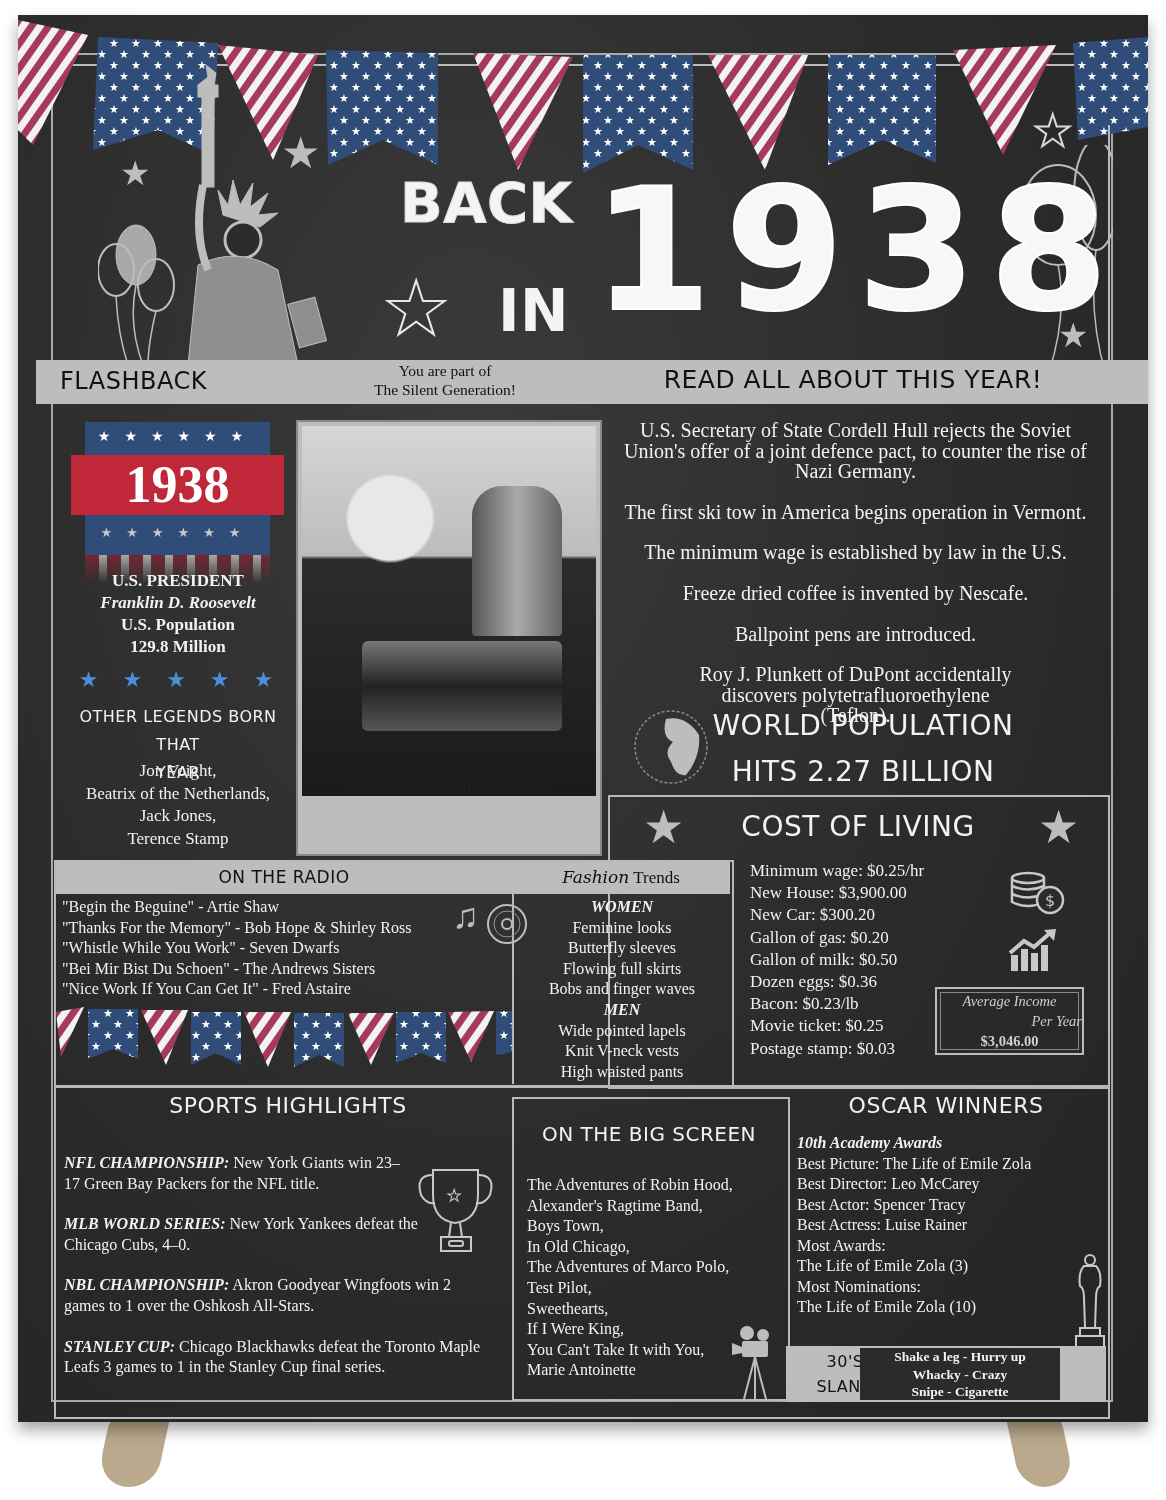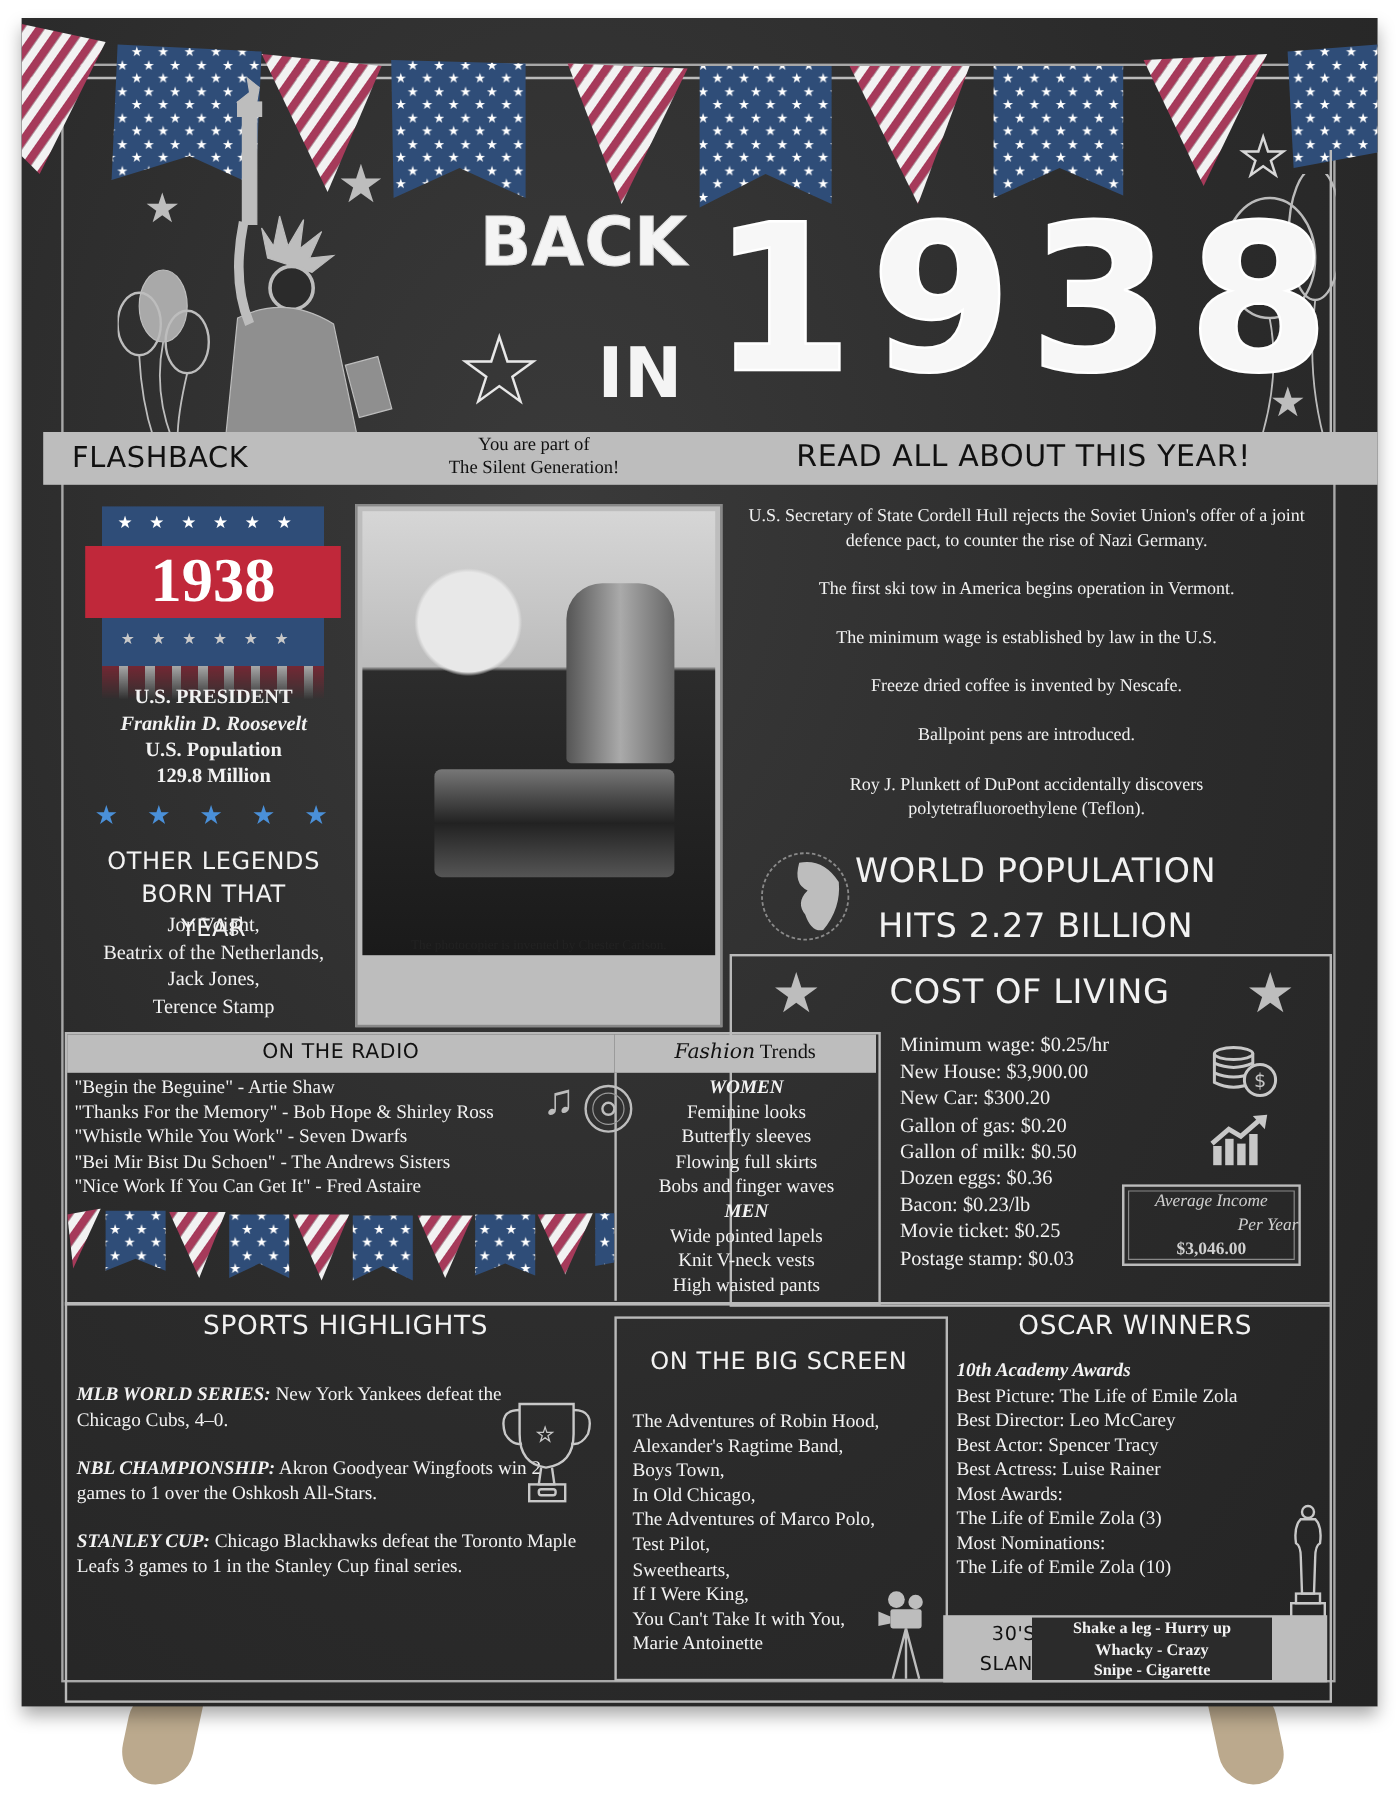--- a/index.html
+++ b/index.html
@@ -11,21 +11,21 @@
       position: absolute; left: 18px; top: 15px; width: 1130px; height: 1407px;
       background: radial-gradient(ellipse at 40% 30%, #3a3a3a 0%, #2b2b2b 55%, #242424 100%);
       box-shadow: 0 8px 14px rgba(0,0,0,0.35);
     }
     .frame { position: absolute; border: 2px solid #b9b9b9; }
     .chalk { font-family: "DejaVu Sans", sans-serif; font-weight: bold; letter-spacing: 0.5px; text-transform: uppercase; }
     .gray-bar { position: absolute; background: #bdbdbd; color: #111; }
     .abs { position: absolute; }
     .center { text-align: center; }
     .serif { font-family: "Liberation Serif", "DejaVu Serif", serif; }
-    .txt { font-size: 15px; line-height: 20.6px; }
+    .txt { font-size: 20px; line-height: 20.6px; }
     
     .foot { position: absolute; background: #bba98d; }
 
     .stars-row { color: #4a90d9; font-size: 22px; letter-spacing: 24px; }
     .grey-star { color: #bdbdbd; }
   </style>
 </head>
 <body>
 
 <div class="foot" style="left:104px; top:1405px; width:60px; height:82px; border-radius:30px 0 30px 40px; transform: skewX(-12deg);"></div>
@@ -112,21 +112,21 @@
   </div>
 
   <div class="abs center serif" style="left:40px; top:555px; width:240px; font-size:17px; line-height:22px; font-weight:bold;">
     <div>U.S. PRESIDENT</div>
     <div style="font-style:italic;">Franklin D. Roosevelt</div>
     <div>U.S. Population</div>
     <div>129.8 Million</div>
   </div>
   <div class="abs center stars-row" style="left:50px; top:652px; width:240px;">★★★★★</div>
 
-  <div class="abs center chalk" style="left:45px; top:688px; width:230px; font-size:20px; line-height:28px; font-weight:normal;">
+  <div class="abs center chalk" style="left:45px; top:688px; width:230px; font-size:16px; line-height:28px; font-weight:normal;">
     <div>OTHER LEGENDS BORN THAT</div>
     <div>YEAR</div>
   </div>
   <div class="abs center serif" style="left:40px; top:745px; width:240px; font-size:17px; line-height:22.5px;">
     <div>Jon Voight,</div>
     <div>Beatrix of the Netherlands,</div>
     <div>Jack Jones,</div>
     <div>Terence Stamp</div>
   </div>
 
@@ -242,20 +242,21 @@
     <div style="font-weight:bold; font-style:italic;">MEN</div>
     <div>Wide pointed lapels</div>
     <div>Knit V-neck vests</div>
     <div>High waisted pants</div>
   </div>
 
   <div class="frame" style="left:36px; top:1070px; width:1052px; height:330px;"></div>
 
   <div class="abs center chalk" style="left:40px; top:1078px; width:460px; font-size:22px; font-weight:normal;">SPORTS HIGHLIGHTS</div>
   <div class="abs serif" style="left:46px; top:1138px; width:420px; font-size:16px; line-height:20.6px;">
+    <div style="margin-bottom:20px; width:345px;"><b><i>NFL CHAMPIONSHIP:</i></b><span> New York Giants win 23–17 Green Bay Packers for the NFL title.</span></div>
     <div style="margin-bottom:20px; width:360px;"><b><i>MLB WORLD SERIES:</i></b><span> New York Yankees defeat the Chicago Cubs, 4–0.</span></div>
     <div style="margin-bottom:20px;"><b><i>NBL CHAMPIONSHIP:</i></b><span> Akron Goodyear Wingfoots win 2 games to 1 over the Oshkosh All-Stars.</span></div>
     <div><b><i>STANLEY CUP:</i></b><span> Chicago Blackhawks defeat the Toronto Maple Leafs 3 games to 1 in the Stanley Cup final series.</span></div>
   </div>
   <svg class="abs" style="left:395px; top:1150px;" width="85" height="90" viewBox="0 0 85 90">
     <g fill="none" stroke="#c8c8c8" stroke-width="2">
       <path d="M20 5 H65 V30 Q65 55 42 58 Q20 55 20 30 Z"></path>
       <path d="M20 10 Q2 10 8 30 Q14 40 22 38 M65 10 Q83 10 77 30 Q71 40 63 38"></path>
       <path d="M38 58 L36 72 H49 L47 58"></path>
         <rect x="28" y="72" width="30" height="14"></rect>

